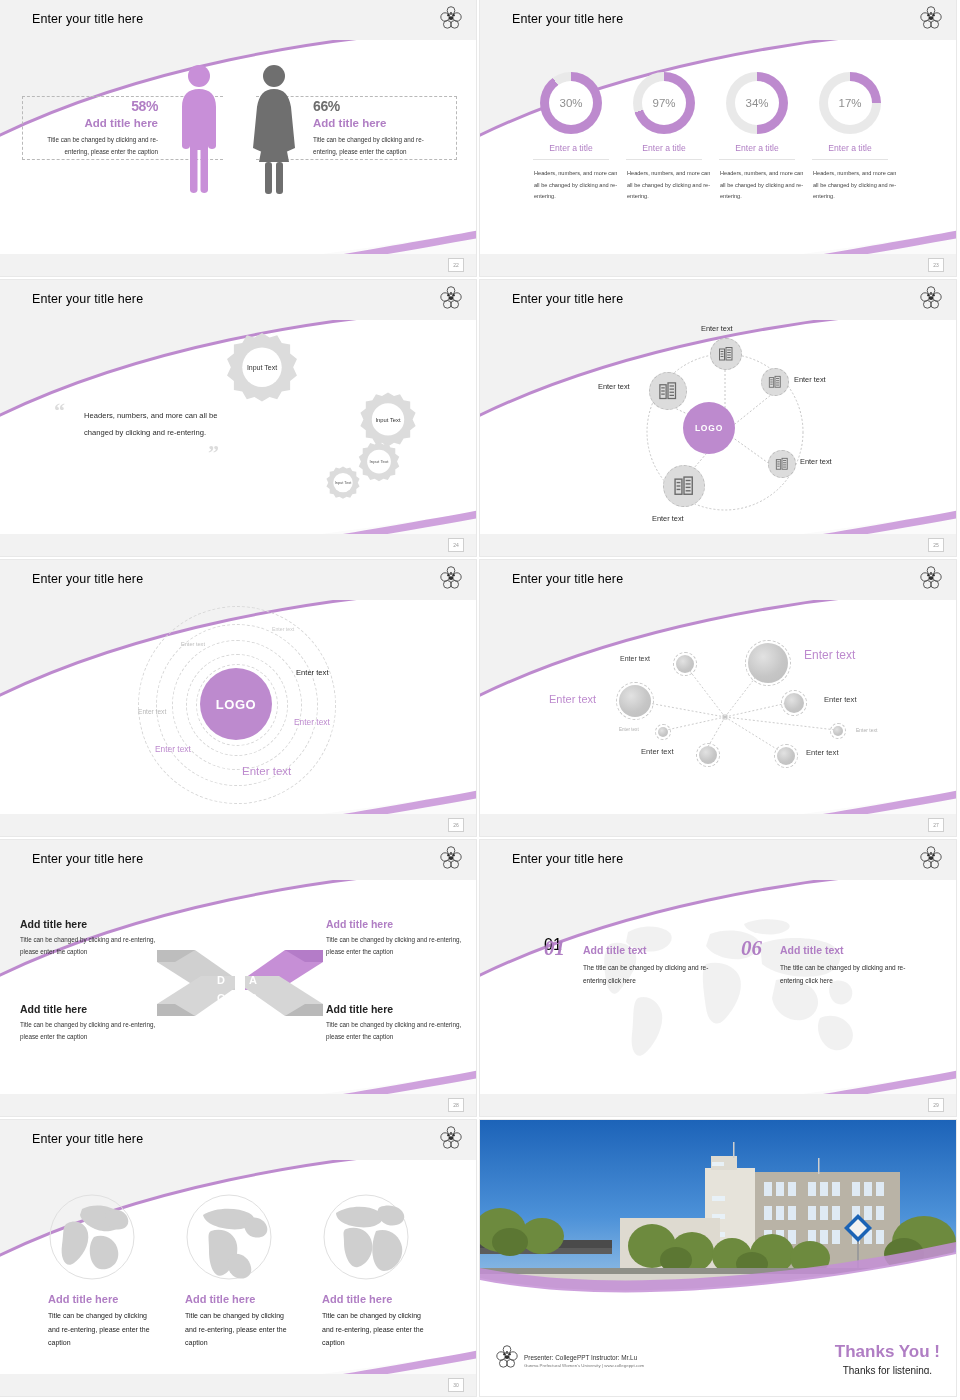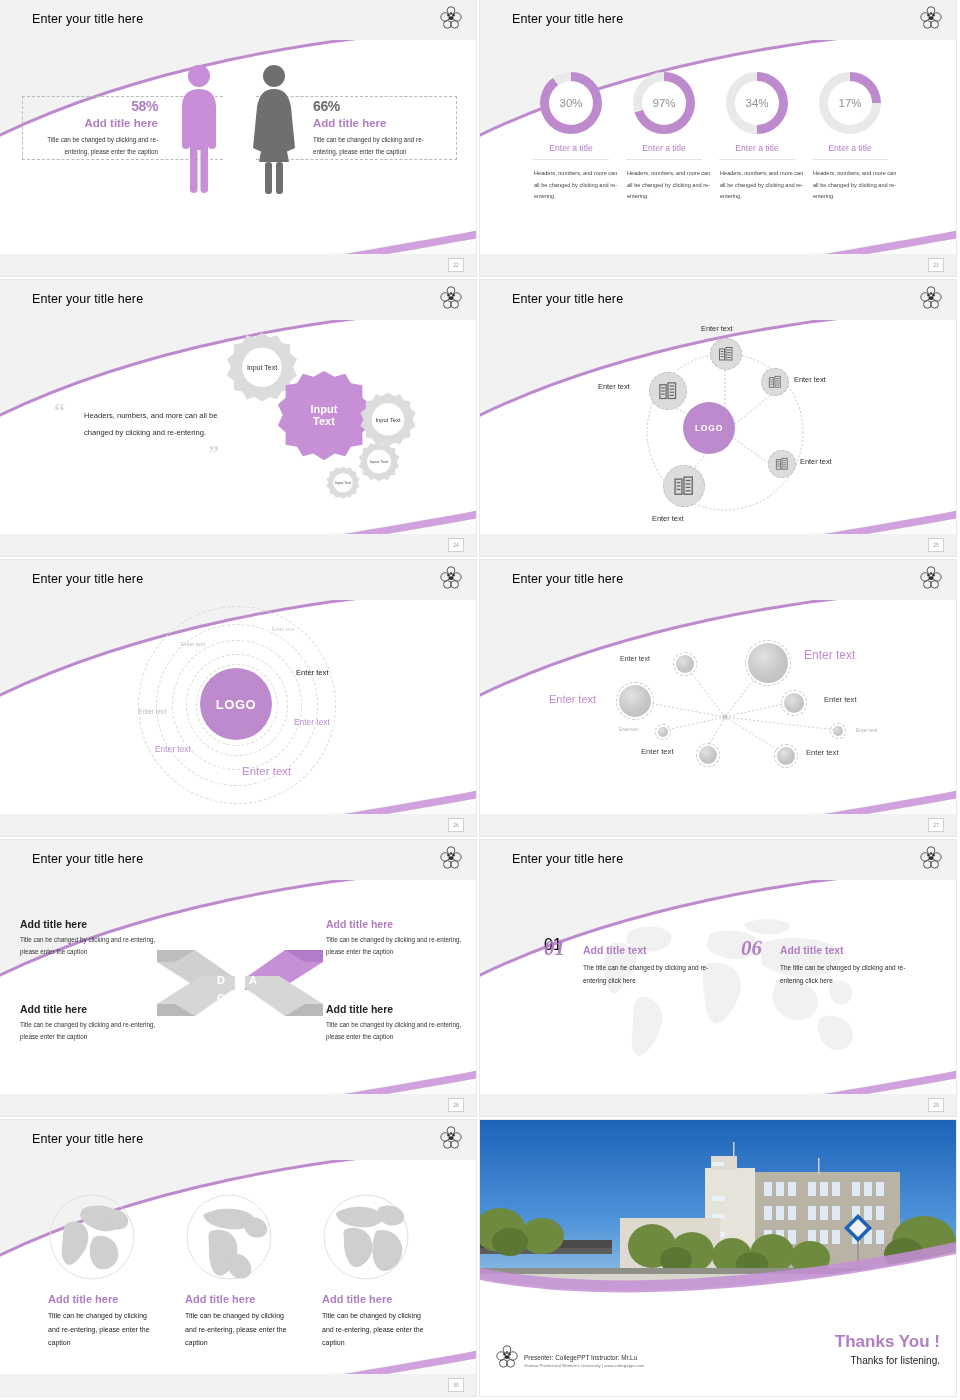--- a/index.html
+++ b/index.html
@@ -73,21 +73,21 @@
   .num{font-size:21px;font-weight:bold;font-style:italic;color:#b07ec4;font-family:"Liberation Serif",serif;}
   .n-title{font-size:10.5px;color:#b07ec4;font-weight:bold;}
   .n-cap{font-size:6.5px;color:#2b2b2b;line-height:2;margin-top:5px;}
 
   
   .g-title{font-size:11px;font-weight:bold;color:#b07ec4;}
   .g-cap{font-size:7px;color:#222;line-height:1.95;margin-top:4px;}
 
   
   .photo{position:absolute;left:0;top:0;width:476px;height:175px;overflow:hidden;}
-  .thanks{position:absolute;right:16px;bottom:30px;text-align:right;}
+  .thanks{position:absolute;right:16px;bottom:20px;text-align:center;}
   .thanks-big{font-size:17px;font-weight:bold;color:#b07ec4;}
   .thanks-sm{font-size:10px;color:#222;margin-top:3px;}
   .presenter{position:absolute;left:44px;bottom:28px;}
   .pres-l1{font-size:6.4px;color:#333;}
   .pres-l2{font-size:4.4px;color:#777;margin-top:2px;}
 </style>
 </head>
 <body>
 
 <div class="deck">
@@ -247,29 +247,20 @@
       <div class="gear-wrap" style="left:224px;top:50px;width:76px;height:76px;">
         <svg viewBox="0 0 100 100" width="76" height="76">
           <path fill="#dcdcdc" d="M50,4 L60,10 L70,7 L76,17 L87,19 L87,31 L96,38 L91,49 L96,60 L87,67 L87,79 L76,81 L70,91 L60,88 L50,94 L40,88 L30,91 L24,81 L13,79 L13,67 L4,60 L9,49 L4,38 L13,31 L13,19 L24,17 L30,7 L40,10 Z"></path>
           <circle cx="50" cy="49" r="26" fill="#ffffff"></circle>
         </svg>
         <div class="gear-txt" style="font-size:7px;color:#333;">
             <span>Input Text</span>
           </div>
       </div>
 
-      <div class="gear-wrap" style="left:276px;top:88px;width:96px;height:96px;">
-        <svg viewBox="0 0 100 100" width="96" height="96">
-          <path fill="#c68fd6" d="M50,3 L61,9 L72,6 L78,16 L90,18 L90,31 L98,38 L93,49 L98,60 L90,67 L90,80 L78,82 L72,92 L61,89 L50,96 L39,89 L28,92 L22,82 L10,80 L10,67 L2,60 L7,49 L2,38 L10,31 L10,18 L22,16 L28,6 L39,9 Z"></path>
-        </svg>
-        <div class="gear-txt" style="font-size:11px;color:#fff;font-weight:bold;line-height:1.05;">
-          <span>Input</span>
-            <span>Text</span>
-        </div>
-      </div>
 
       <div class="gear-wrap" style="left:358px;top:110px;width:60px;height:60px;">
         <svg viewBox="0 0 100 100" width="60" height="60">
           <path fill="#dcdcdc" d="M50,4 L60,10 L70,7 L76,17 L87,19 L87,31 L96,38 L91,49 L96,60 L87,67 L87,79 L76,81 L70,91 L60,88 L50,94 L40,88 L30,91 L24,81 L13,79 L13,67 L4,60 L9,49 L4,38 L13,31 L13,19 L24,17 L30,7 L40,10 Z"></path>
           <circle cx="50" cy="49" r="27" fill="#ffffff"></circle>
         </svg>
         <div class="gear-txt" style="font-size:5.8px;color:#333;">
             <span>Input Text</span>
           </div>
       </div>

